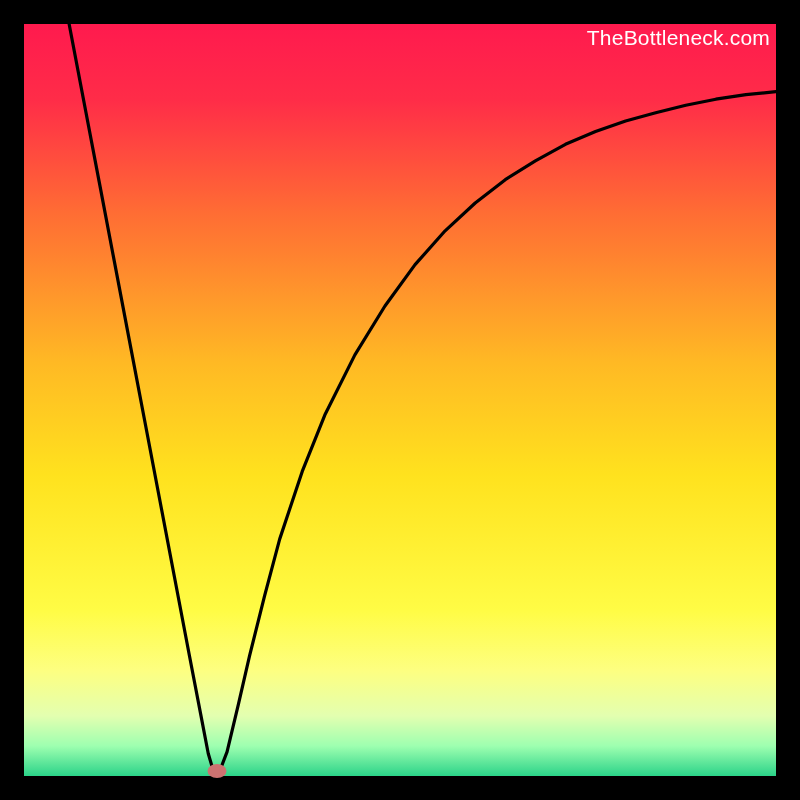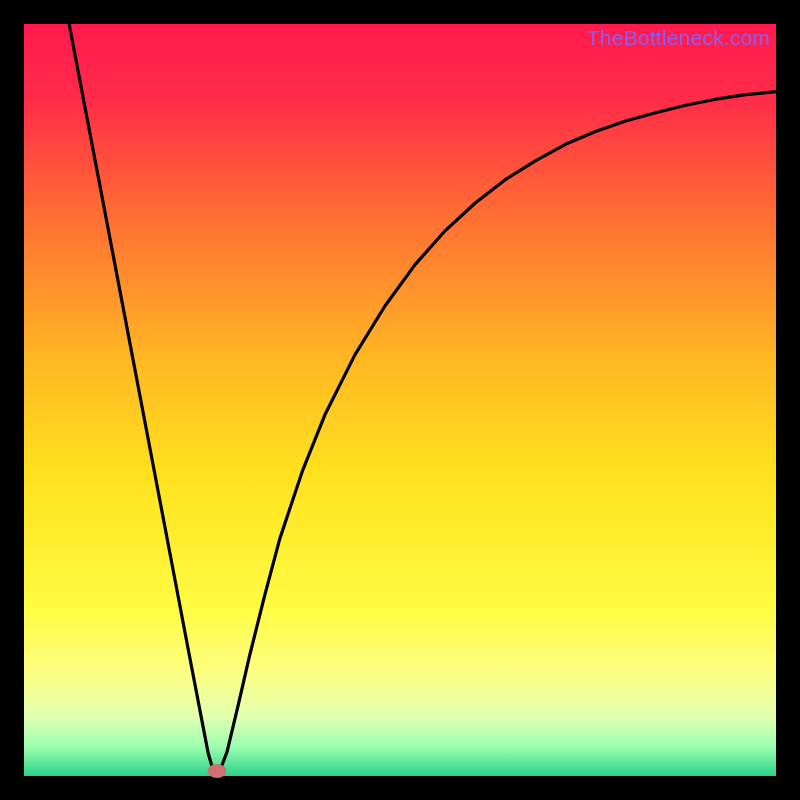--- a/index.html
+++ b/index.html
@@ -23,21 +23,21 @@
     position: absolute;
     left: 0;
     top: 0;
     width: 752px;
     height: 752px;
   }
   .watermark {
     position: absolute;
     top: 2px;
     right: 6px;
-    color: #8b5cf6;
+    color: #ffffff;
     font-size: 21px;
     font-weight: 500;
     letter-spacing: 0.2px;
     user-select: none;
   }
   .dot {
     position: absolute;
     width: 19px;
     height: 14px;
     border-radius: 50%;

